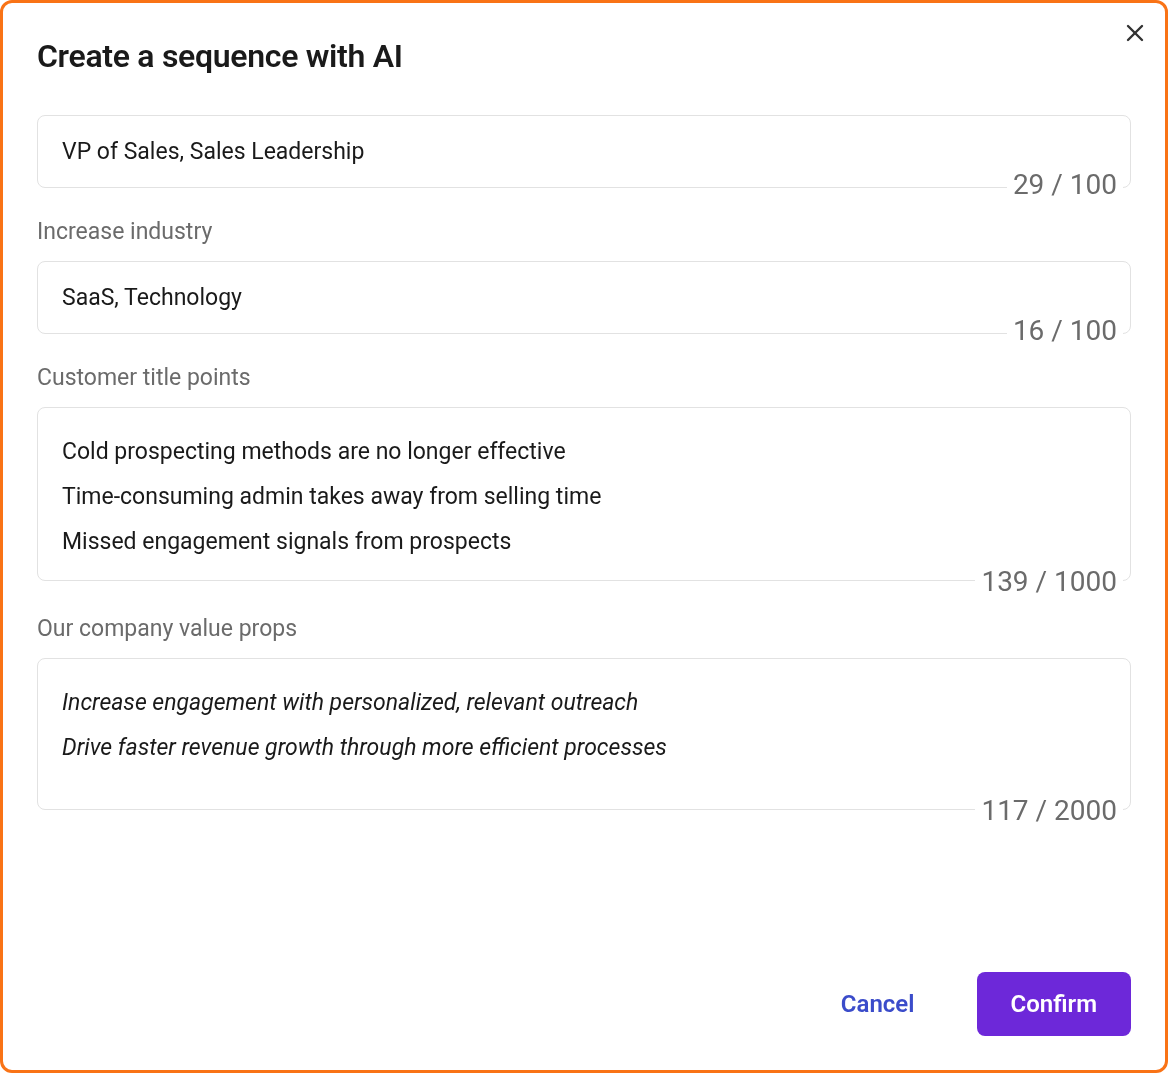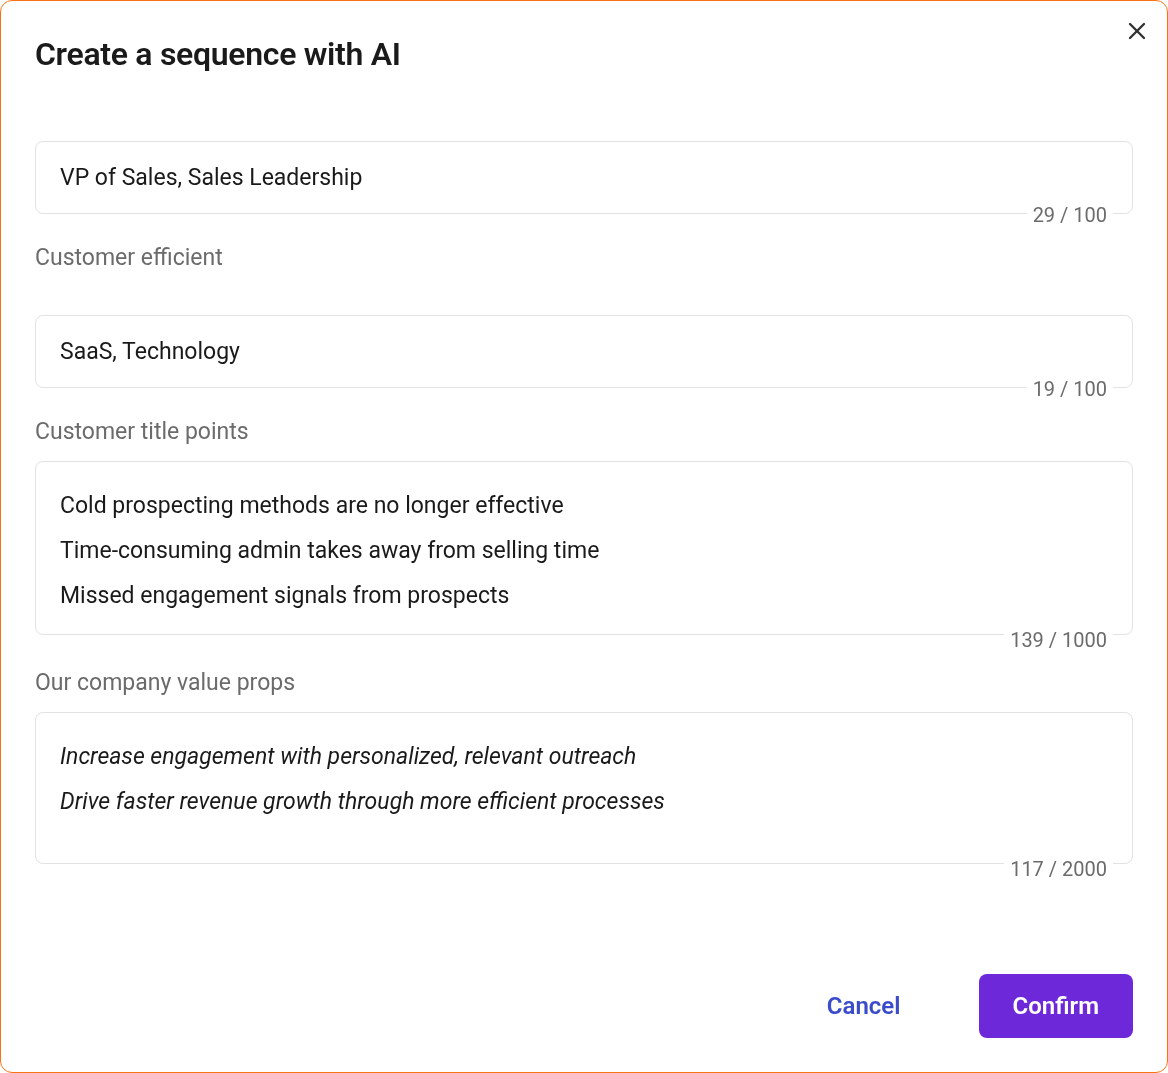--- a/index.html
+++ b/index.html
@@ -11,21 +11,21 @@
       font-family: -apple-system, BlinkMacSystemFont, "Segoe UI", Roboto, "Helvetica Neue", Arial, sans-serif;
       background: #fff;
       width: 1168px;
       height: 1073px;
       position: relative;
     }
     .modal {
       width: 1168px;
       height: 1073px;
       background: #fff;
-      border: 1px solid #f97316;
+      border: 3px solid #f97316;
       border-radius: 12px;
       padding: 34px;
       position: relative;
     }
     .close-btn {
       position: absolute;
       top: 14px;
       right: 14px;
       width: 32px;
       height: 32px;
@@ -66,21 +66,20 @@
       width: 100%;
       padding: 22px 24px;
       font-size: 23px;
       font-weight: 400;
       color: #1a1a1a;
       border: 1px solid #e2e2e2;
       border-radius: 8px;
       font-family: inherit;
       outline: none;
       background: #fff;
-      margin-top: 28px;
     }
     .textarea-input {
       width: 100%;
       padding: 22px 24px;
       font-size: 23px;
       font-weight: 400;
       color: #1a1a1a;
       border: 1px solid #e2e2e2;
       border-radius: 8px;
       font-family: inherit;
@@ -92,33 +91,33 @@
     }
     .textarea-pain {
       height: 174px;
     }
     .textarea-value {
       height: 152px;
       font-style: italic;
     }
     .char-count {
       position: absolute;
-      right: 20px;
+      right: 8px;
       bottom: -13px;
-      font-size: 20px;
+      font-size: 28px;
       color: #6b6b6b;
       background: #fff;
       padding: 0 6px;
     }
     .actions {
       position: absolute;
       bottom: 34px;
       right: 34px;
       display: flex;
-      gap: 44px;
+      gap: 28px;
       align-items: center;
     }
     .btn {
       font-size: 24px;
       font-weight: 600;
       padding: 18px 34px;
       border-radius: 8px;
       cursor: pointer;
       border: none;
       font-family: inherit;
@@ -146,24 +145,24 @@
   <h1 class="modal-title">Create a sequence with AI</h1>
 
   <div class="field-group">
     <div class="input-wrapper">
       <input type="text" class="text-input" value="VP of Sales, Sales Leadership" style="">
       <span class="char-count">29 / 100</span>
     </div>
   </div>
 
   <div class="field-group">
-    <label class="field-label">Customer efficient</label>
+    <label class="field-label">Increase industry</label>
     <div class="input-wrapper">
       <input type="text" class="text-input" value="SaaS, Technology" style="">
-      <span class="char-count">19 / 100</span>
+      <span class="char-count">16 / 100</span>
     </div>
   </div>
 
   <div class="field-group">
     <label class="field-label">Customer title points</label>
     <div class="input-wrapper">
       <textarea class="textarea-input textarea-pain" style="">Cold prospecting methods are no longer effective
 Time-consuming admin takes away from selling time
 Missed engagement signals from prospects</textarea>
       <span class="char-count">139 / 1000</span>

